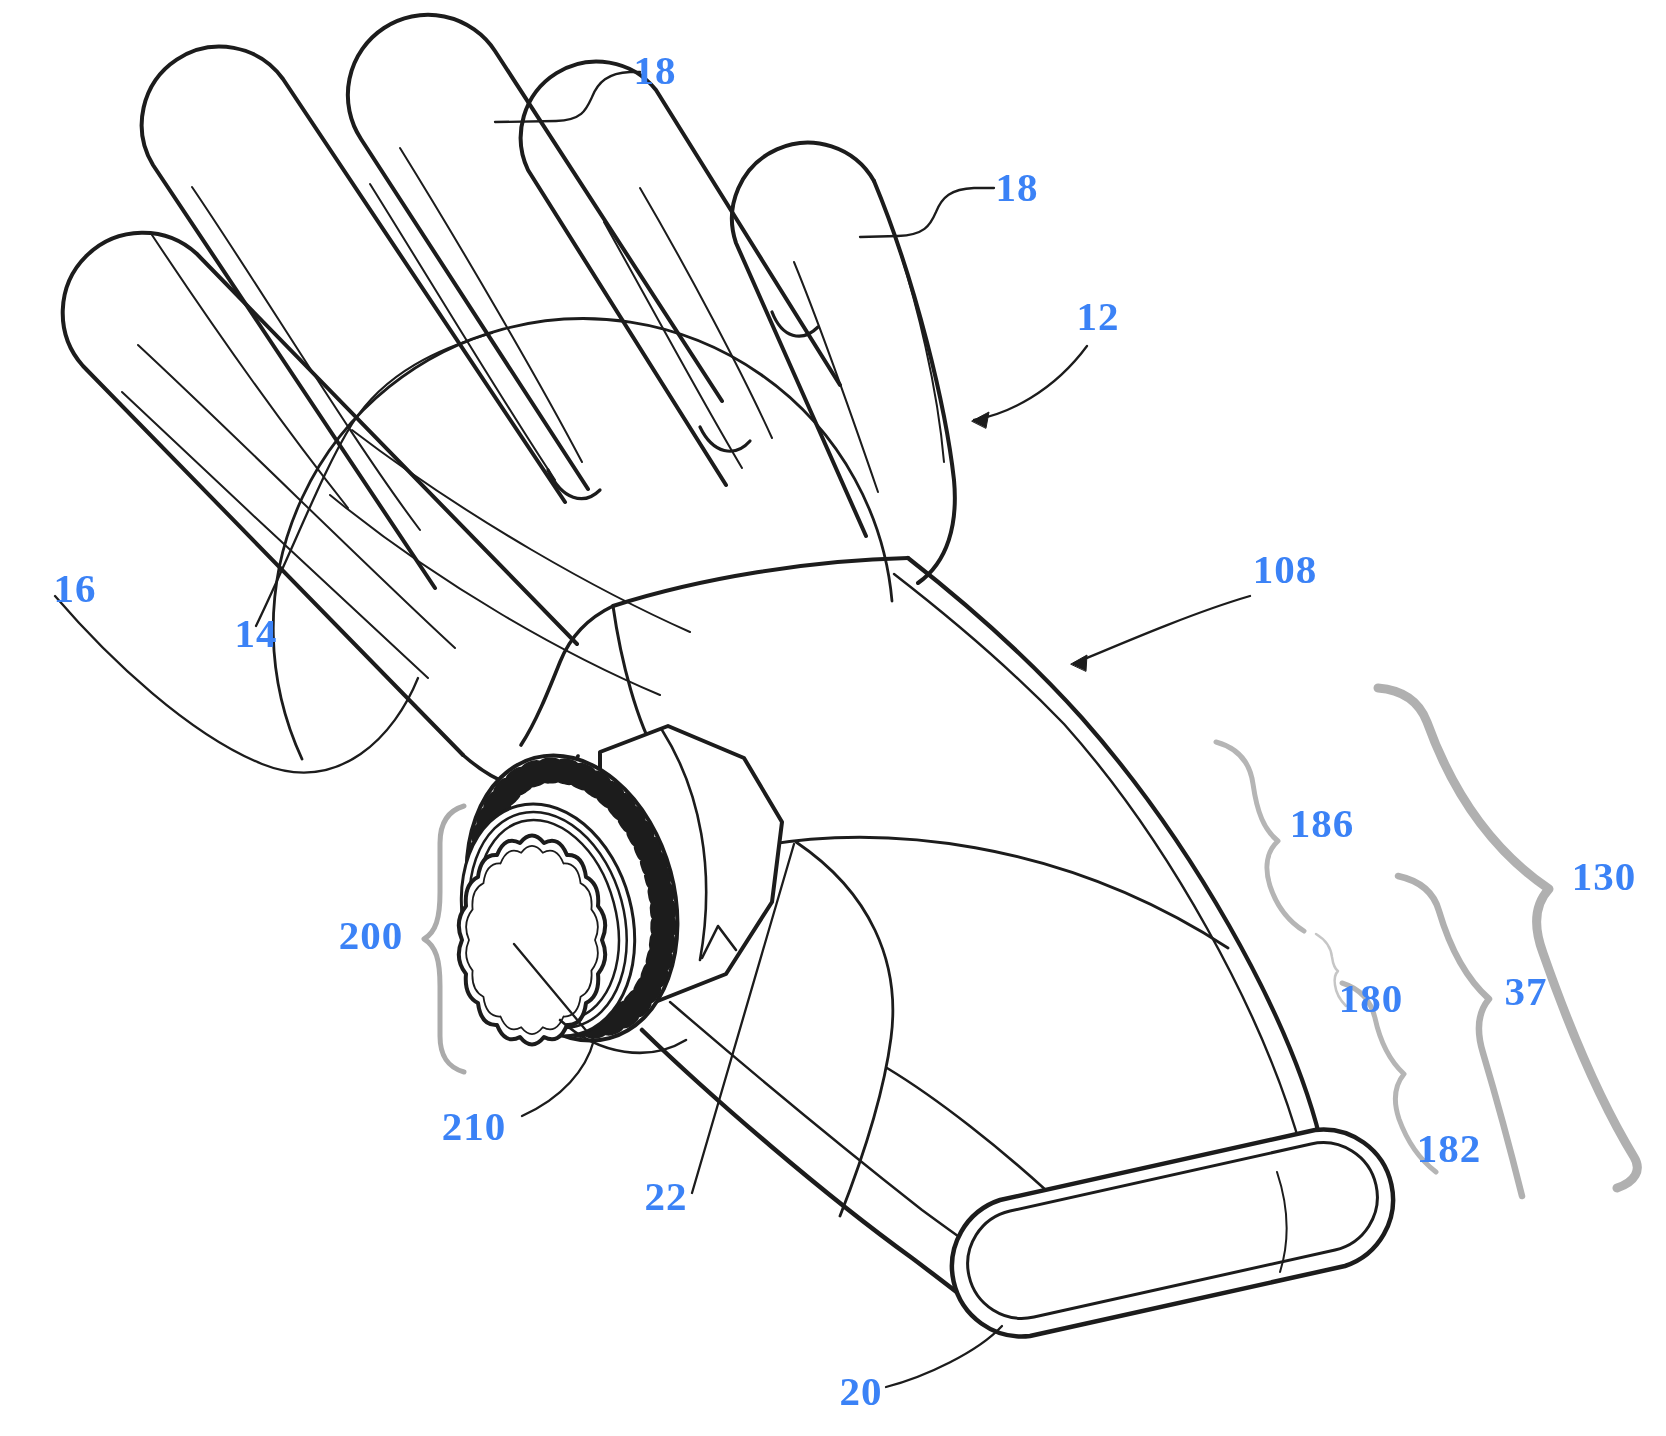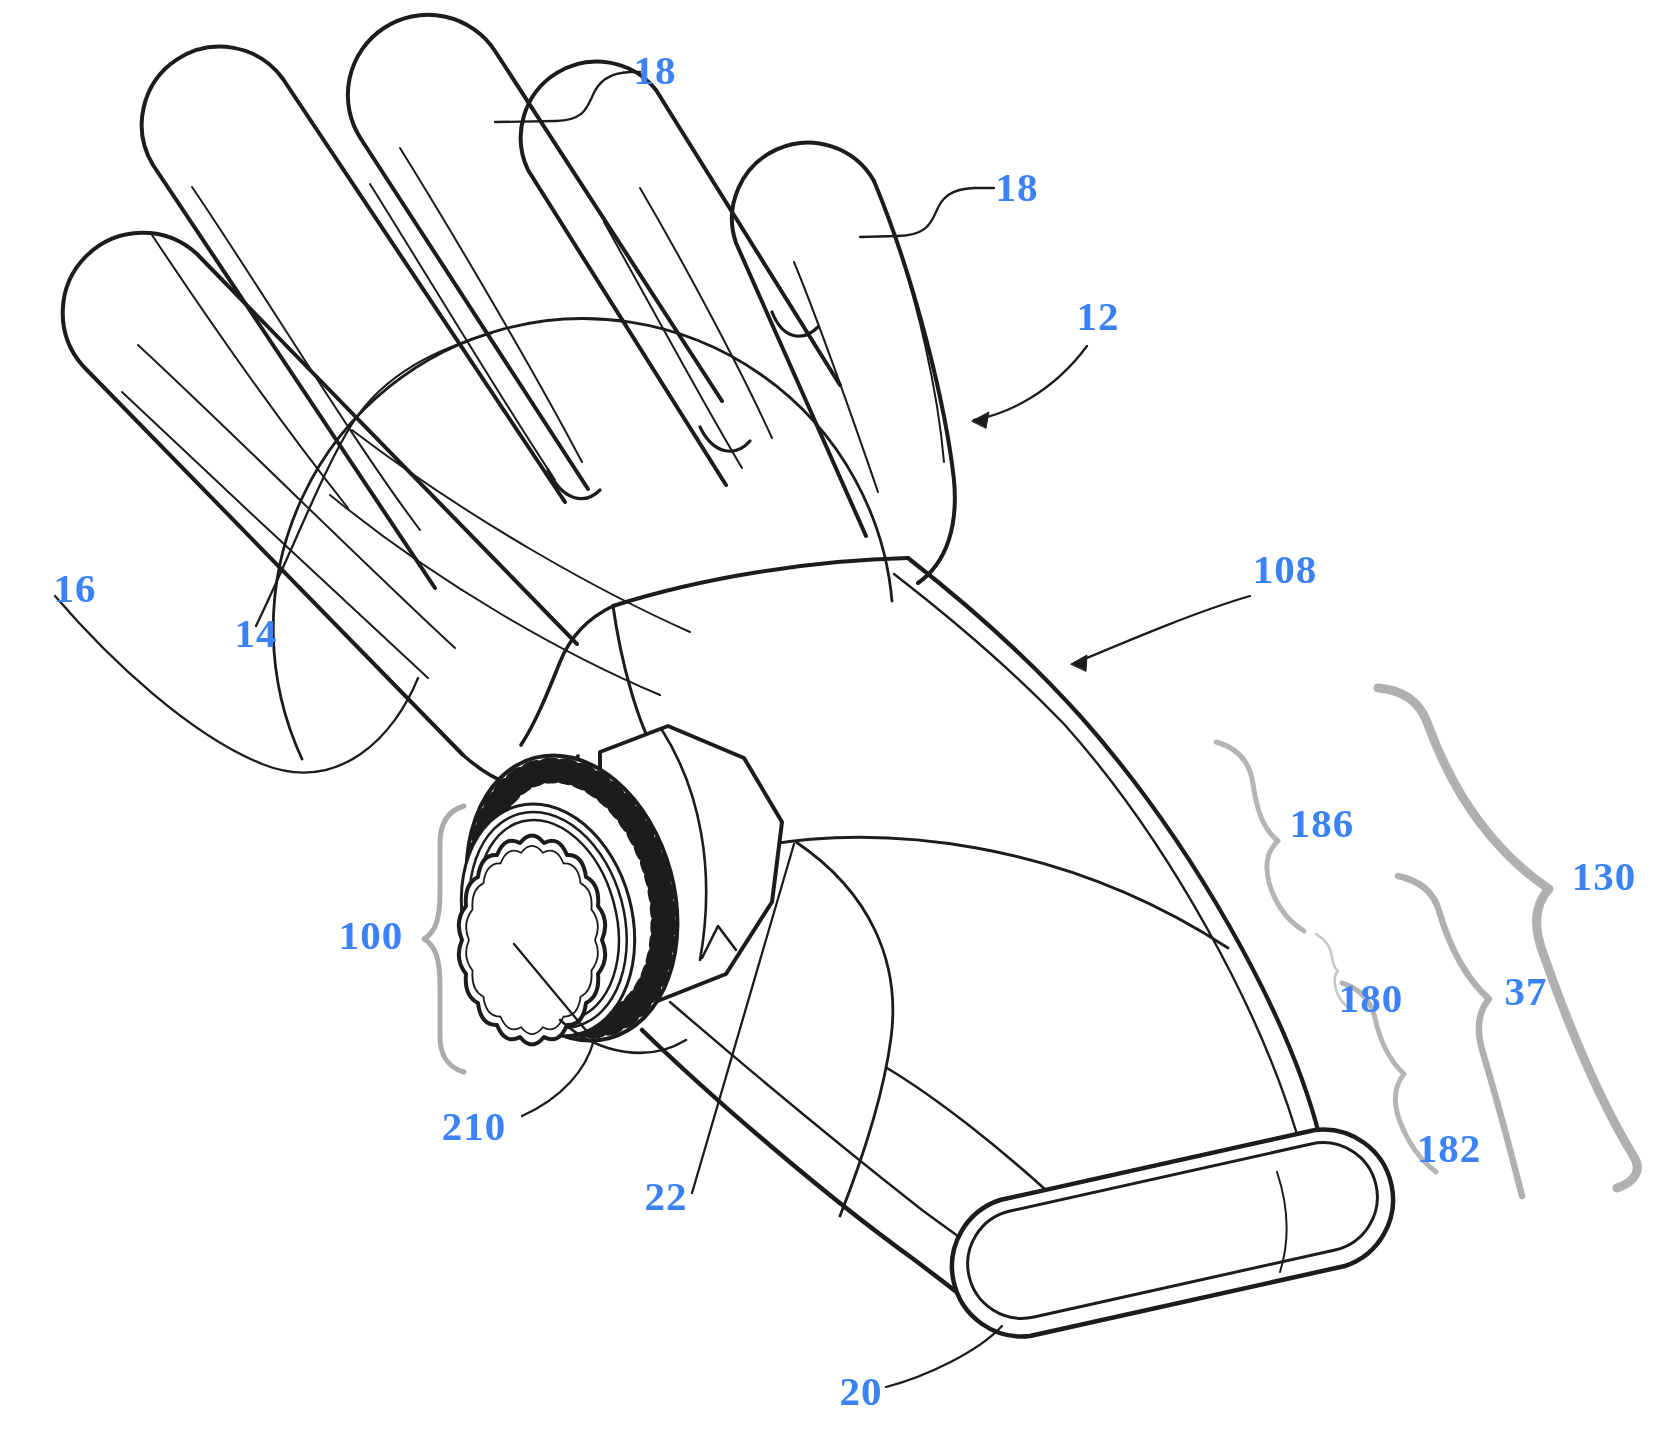--- a/index.html
+++ b/index.html
@@ -152,21 +152,21 @@
     </g>
   </svg>
 
   <span class="ref-label" style="left:655px;  top:70px;">18</span>
   <span class="ref-label" style="left:1017px; top:187px;">18</span>
   <span class="ref-label" style="left:1098px; top:316px;">12</span>
   <span class="ref-label" style="left:1285px; top:569px;">108</span>
   <span class="ref-label" style="left:33px;   top:588px;margin-left:42px;">16</span>
   <span class="ref-label" style="left:236px;  top:633px;margin-left:20px;">14</span>
   <span class="ref-label" style="left:1322px; top:823px;">186</span>
-  <span class="ref-label" style="left:371px;  top:935px;">100</span>
+  <span class="ref-label" style="left:371px;  top:935px;">200</span>
   <span class="ref-label" style="left:1604px; top:876px;">130</span>
   <span class="ref-label" style="left:1371px; top:962px;margin-top:36px;">180</span>
   <span class="ref-label" style="left:1526px; top:991px;">37</span>
   <span class="ref-label" style="left:1449px; top:1148px;">182</span>
   <span class="ref-label" style="left:474px;  top:1126px;">210</span>
   <span class="ref-label" style="left:666px;  top:1196px;">22</span>
   <span class="ref-label" style="left:861px;  top:1391px;">20</span>
 
 </div>
 

